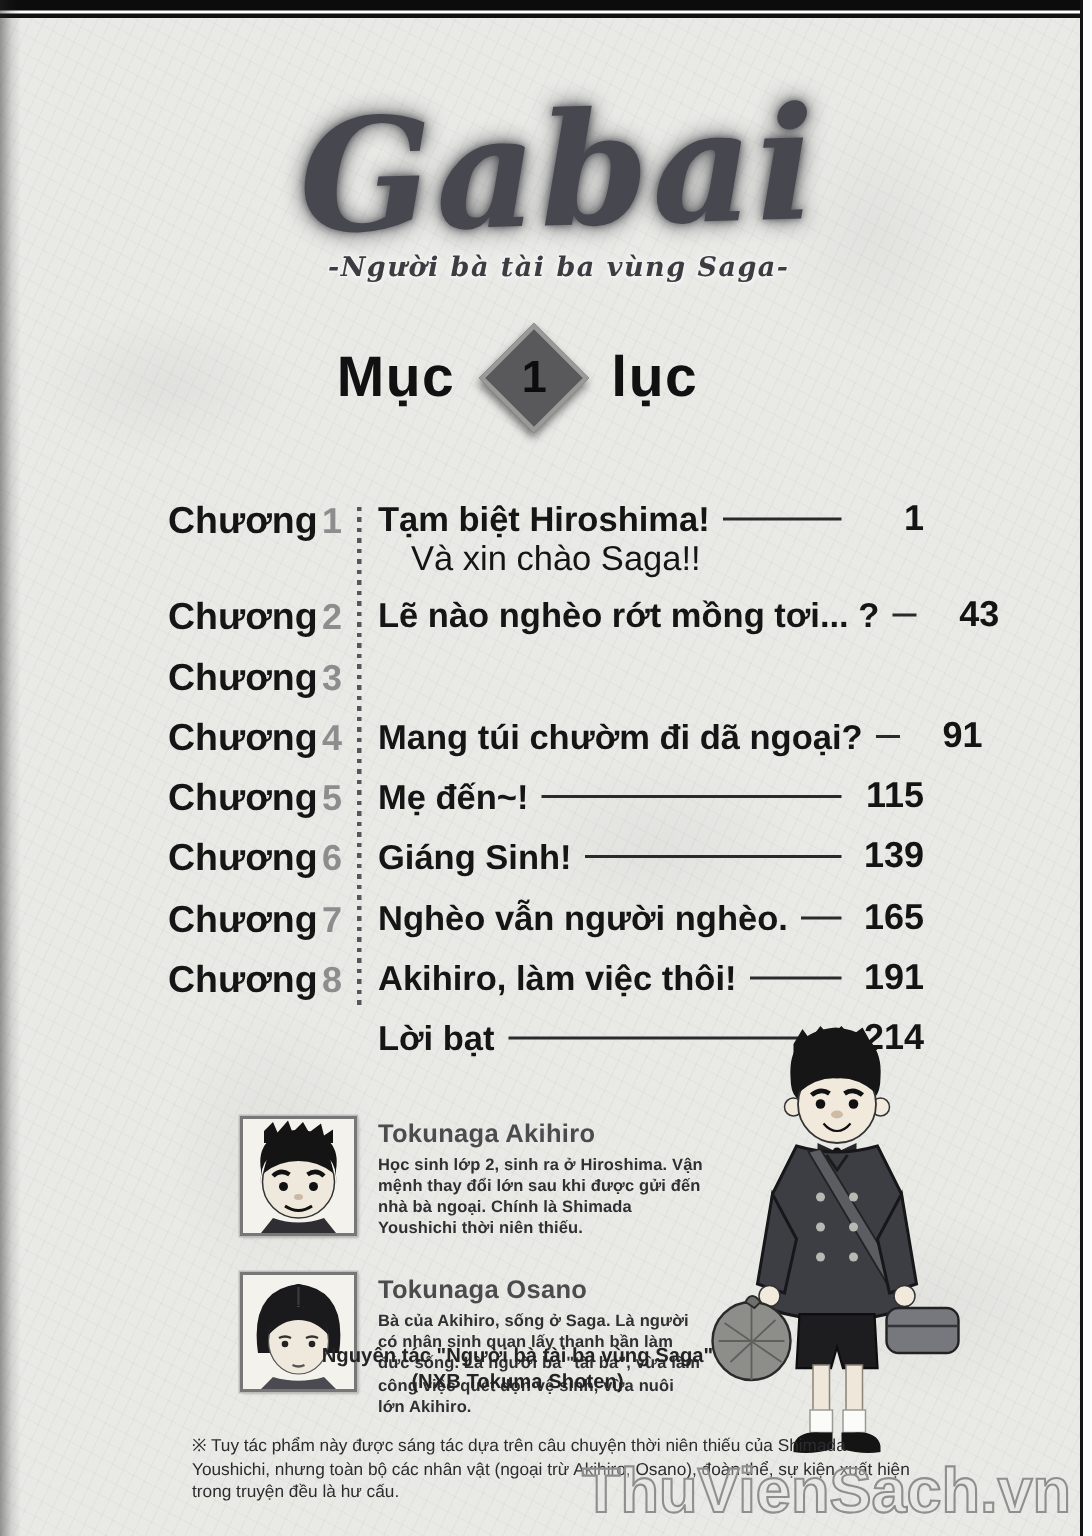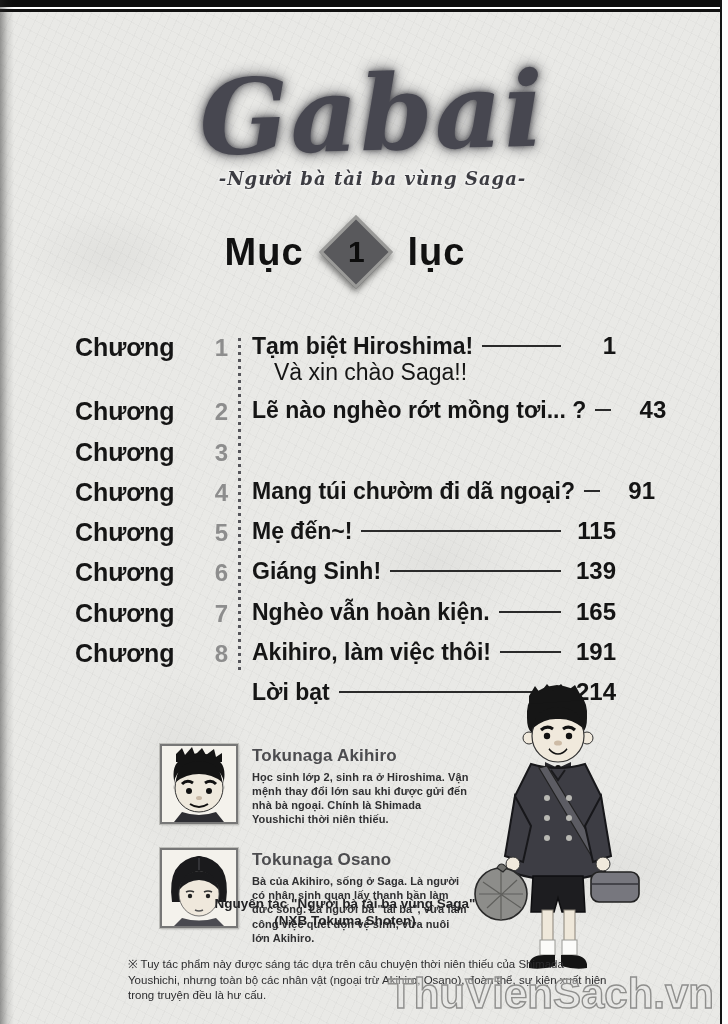--- a/index.html
+++ b/index.html
@@ -36,21 +36,21 @@
   }
   
   .muc-luc{position:absolute;left:115px;top:226px;width:460px;display:flex;align-items:center;justify-content:center;gap:26px;}
   .muc-word{font-size:38px;font-weight:bold;color:#111;letter-spacing:1px;}
   .diamond{width:46px;height:46px;background:#59595c;border:3px solid #9a9a98;transform:rotate(45deg);display:flex;align-items:center;justify-content:center;box-shadow:2px 3px 6px rgba(0,0,0,0.5);}
   .diamond-num{transform:rotate(-45deg);font-size:30px;font-weight:bold;color:#0c0c0c;}
   
   .toc{position:absolute;left:112px;top:334px;width:504px;}
   .toc-divider{position:absolute;left:126px;top:4px;height:336px;width:3px;background:repeating-linear-gradient(to bottom,#55555a 0 3px,transparent 3px 7px);}
   .toc-row{display:flex;align-items:flex-start;margin-bottom:14px;}
-  .ch{width:116px;display:flex;justify-content:flex-end;align-items:baseline;font-weight:bold;font-size:25px;line-height:1.05;gap:40px;}
+  .ch{width:116px;display:flex;justify-content:space-between;align-items:baseline;font-weight:bold;font-size:25px;line-height:1.05;}
   .ch-word{color:#151515;}
   .ch-num{color:#8d8d8d;font-size:24px;}
   .entry{flex:1;padding-left:24px;min-width:0;}
   .entry-top{display:flex;align-items:flex-start;}
   .t{font-weight:bold;font-size:23px;line-height:1.05;color:#151515;white-space:nowrap;}
   .t2{font-weight:normal;font-size:23px;line-height:1.05;color:#151515;margin:2px 0 0 22px;}
   .leader{flex:1;border-top:2px solid #2a2a2a;margin:0 9px;min-width:16px;align-self:center;}
   .pg{font-weight:bold;font-size:24px;line-height:1;color:#141414;min-width:46px;text-align:right;}
   
   .bios{position:absolute;left:160px;top:724px;width:305px;margin-top:20px;}
@@ -175,21 +175,21 @@
       </div>
     </div>
 
     <div class="toc-row">
       <div class="ch">
         <span class="ch-word">Chương</span>
         <span class="ch-num">7</span>
       </div>
       <div class="entry">
         <div class="entry-top">
-          <span class="t">Nghèo vẫn hoàn kiện.</span>
+          <span class="t">Nghèo vẫn người nghèo.</span>
           <span class="leader"></span>
           <span class="pg">165</span>
         </div>
       </div>
     </div>
 
     <div class="toc-row">
       <div class="ch">
         <span class="ch-word">Chương</span>
         <span class="ch-num">8</span>

